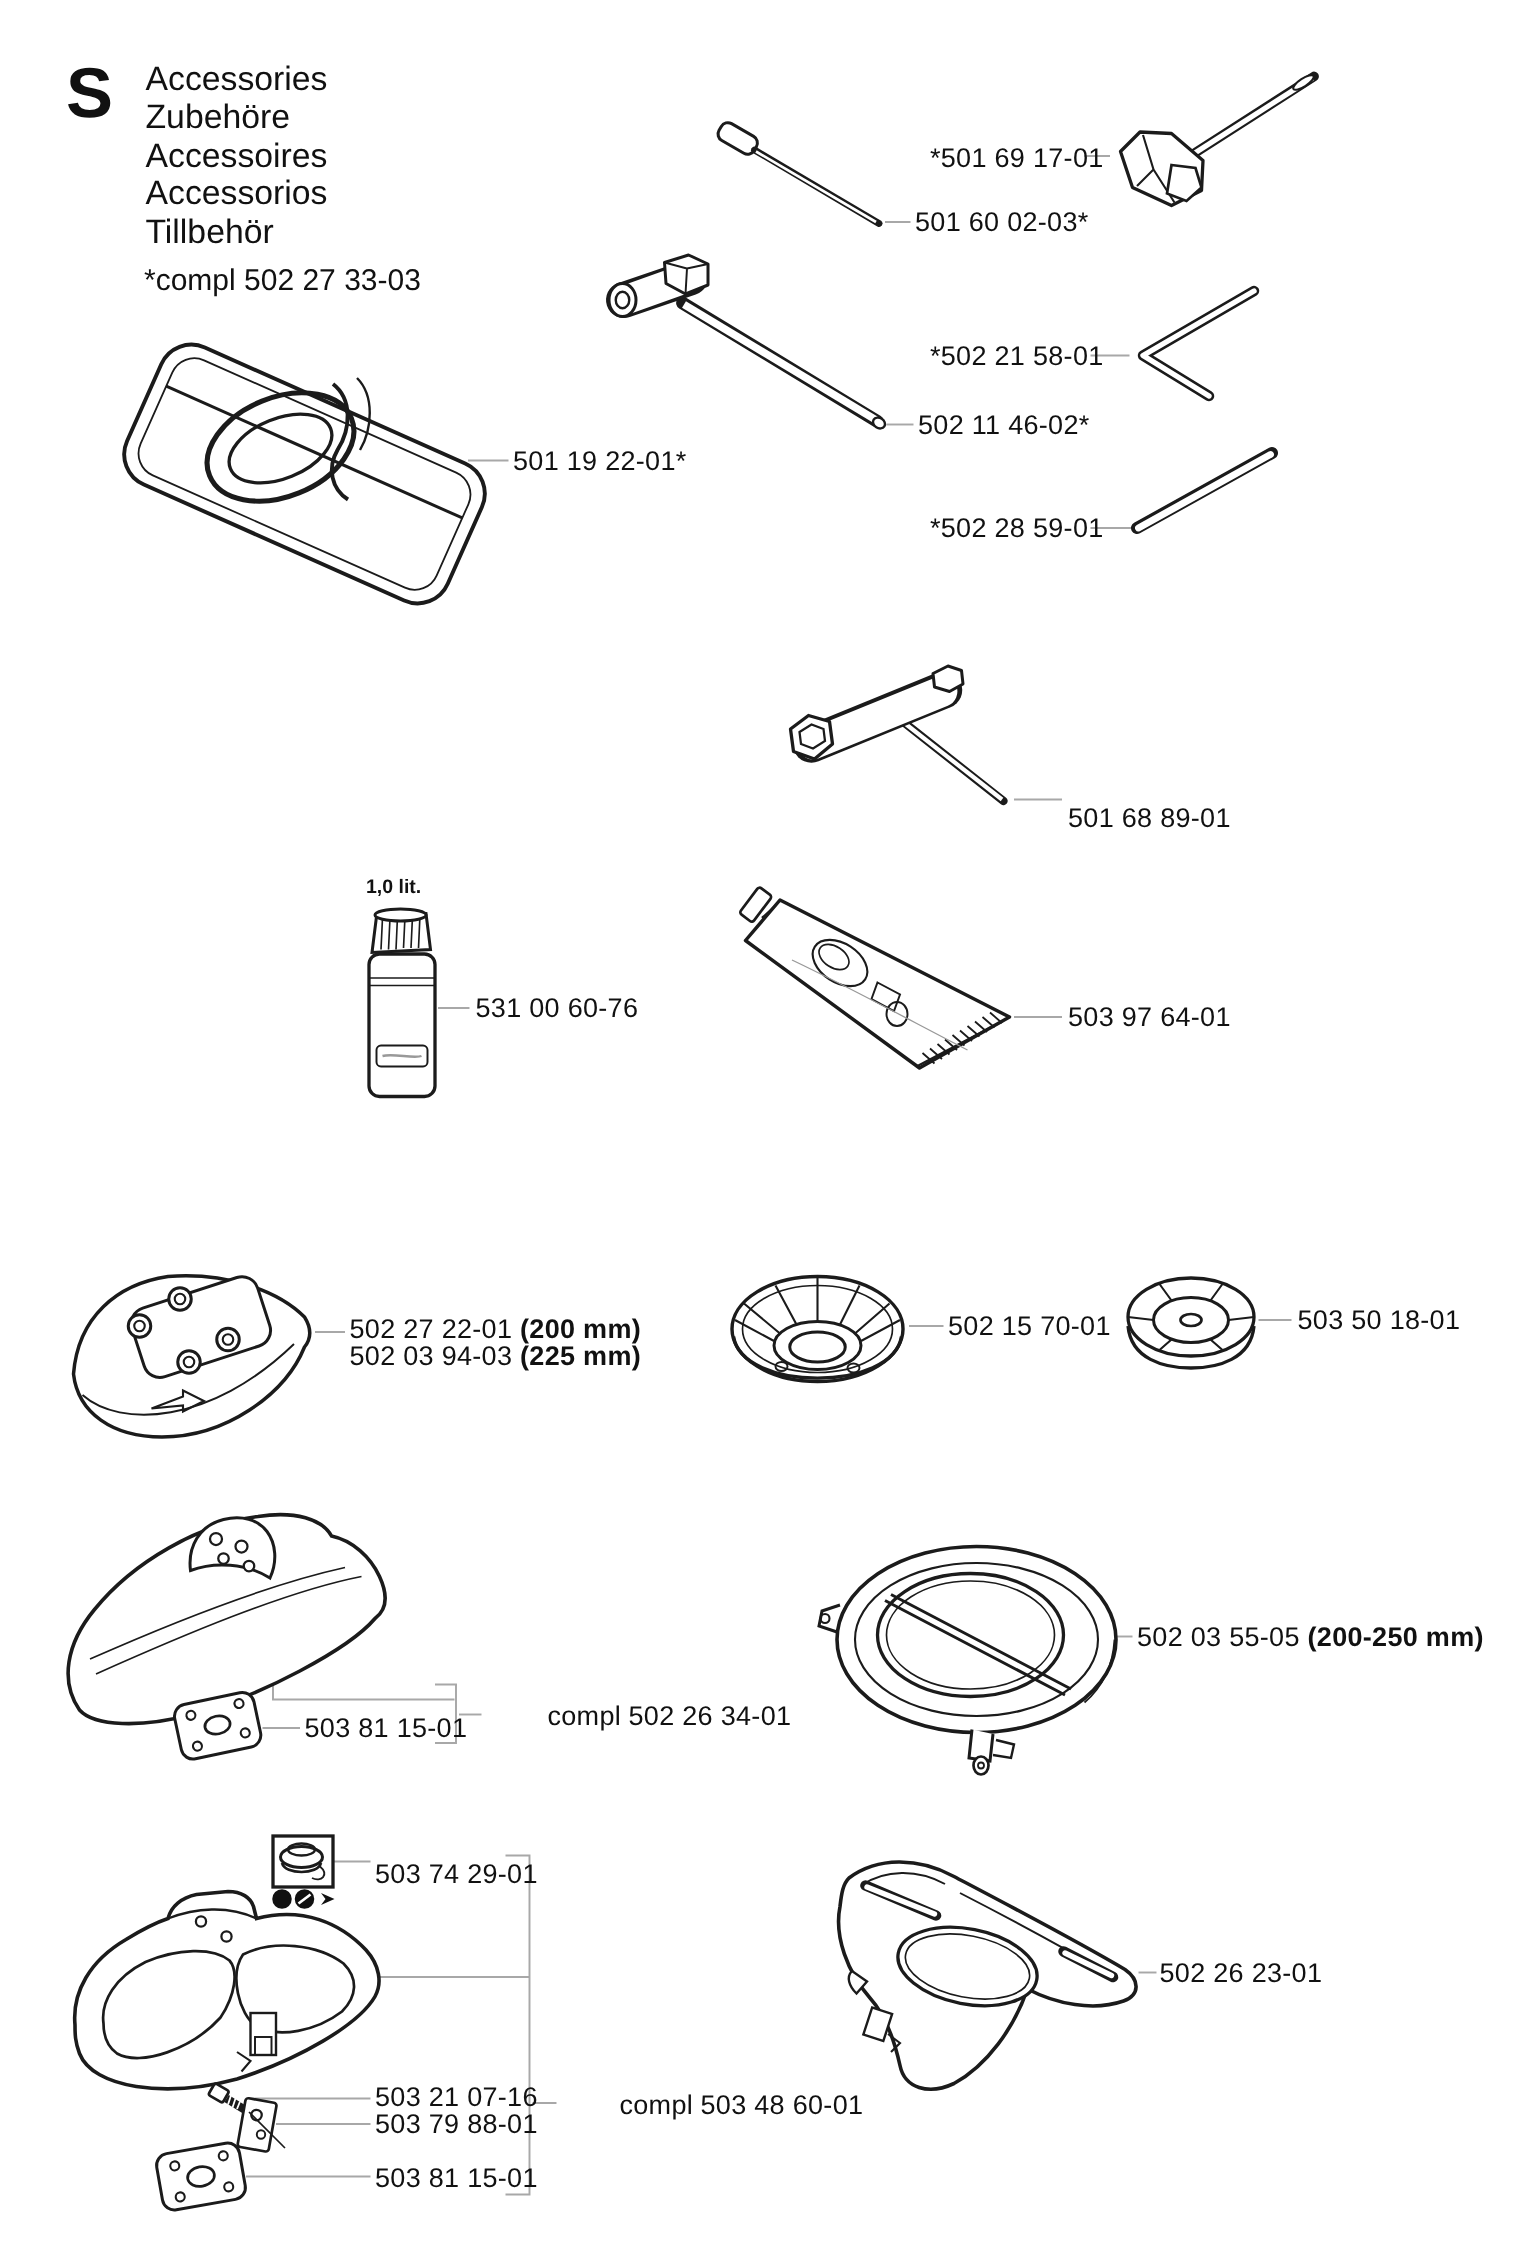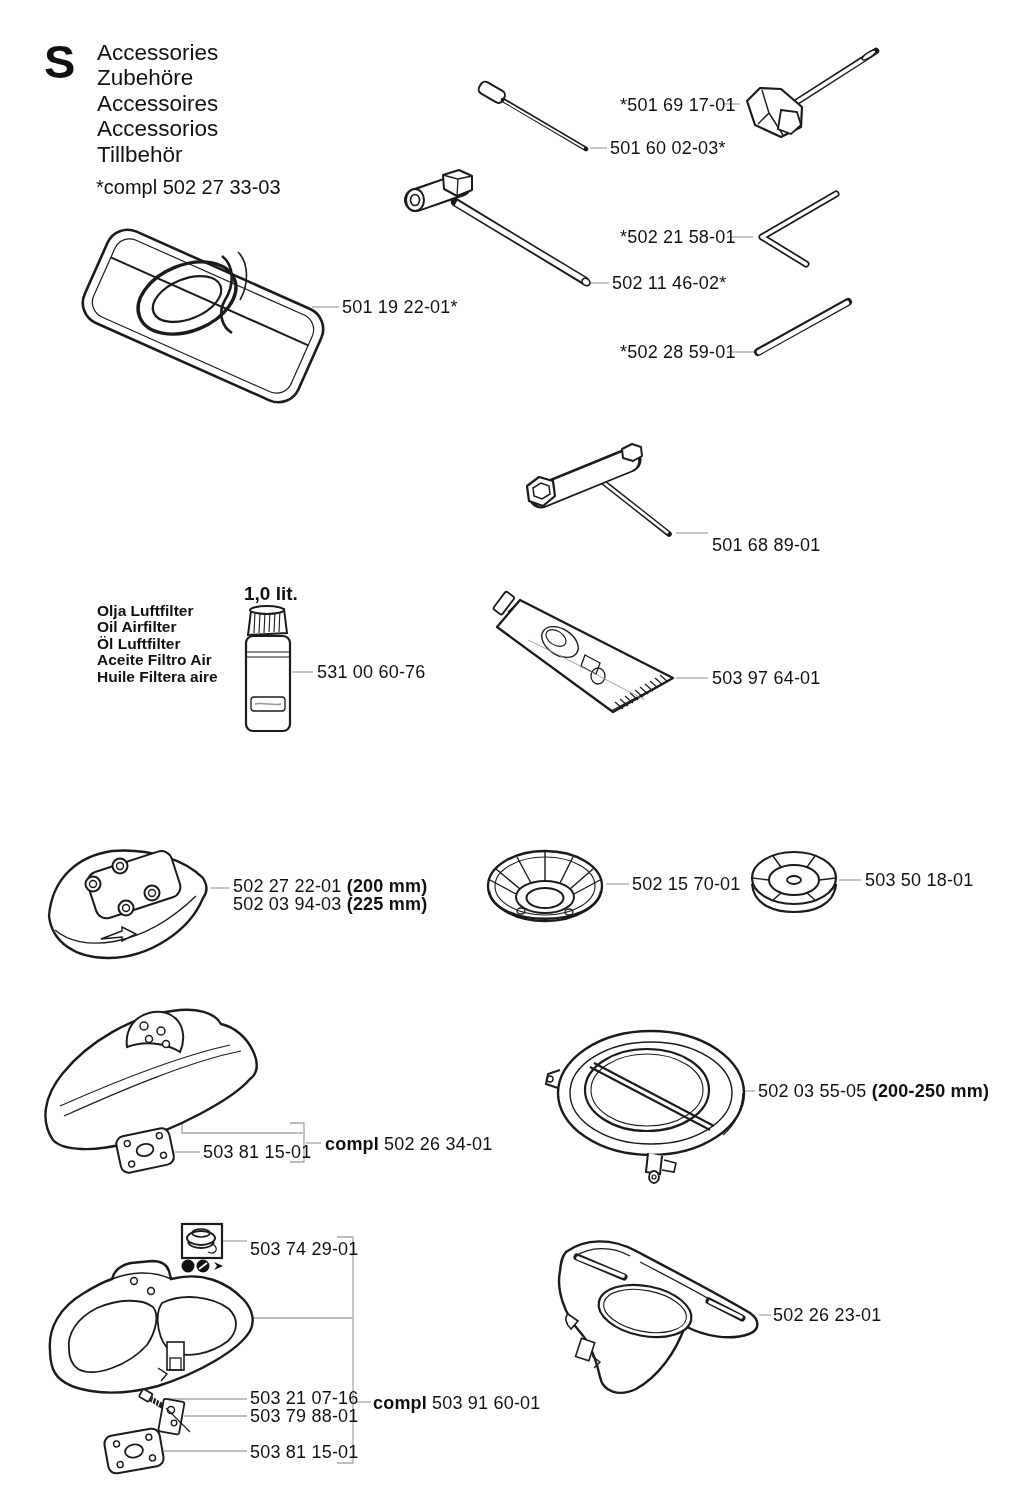--- a/index.html
+++ b/index.html
@@ -1,25 +1,25 @@
 <!DOCTYPE html>
 <html><head>
 <meta charset="utf-8">
 <style>
   html,body{margin:0;padding:0;background:#fff;}
   body{width:1024px;height:1510px;font-family:"Liberation Sans",sans-serif;color:#111;}
   .page{position:relative;width:1024px;height:1510px;overflow:hidden;background:#fff;}
   svg.diagram{position:absolute;left:0;top:0;}
   .label{position:absolute;font-size:18px;line-height:18px;white-space:nowrap;letter-spacing:.2px;}
   .b{font-weight:bold;}
-  .pfx{font-weight:bold;margin-right:5px;}
+  .pfx{font-weight:normal;margin-right:5px;margin-left:40px;}
   .hdr-s{position:absolute;left:44px;top:34px;font-size:47px;font-weight:bold;}
   .hdr-titles{position:absolute;left:97px;top:40px;font-size:22.5px;font-weight:normal;line-height:25.4px;}
   .hdr-note{position:absolute;left:96px;top:176px;font-size:20px;}
-  .oil-size{position:absolute;left:244px;top:583px;font-size:19px;font-weight:bold;}
+  .oil-size{position:absolute;left:244px;top:583px;font-size:13px;font-weight:bold;}
   .oil-names{position:absolute;left:97px;top:603px;font-size:15.5px;font-weight:bold;line-height:16.4px;}
 </style>
 </head>
 <body>
 
 <div class="page">
 
 <svg class="diagram" width="1024" height="1510" viewBox="0 0 1024 1510">
 
   <g stroke="#a8a8a8" stroke-width="1.3" fill="none">
@@ -279,27 +279,20 @@
   <div class="hdr-titles">
     <div>Accessories</div>
     <div>Zubehöre</div>
     <div>Accessoires</div>
     <div>Accessorios</div>
     <div>Tillbehör</div>
   </div>
   <div class="hdr-note">*compl 502 27 33-03</div>
 
   <div class="oil-size">1,0 lit.</div>
-  <div class="oil-names">
-    <div>Olja Luftfilter</div>
-    <div>Oil Airfilter</div>
-    <div>Öl Luftfilter</div>
-    <div>Aceite Filtro Air</div>
-    <div>Huile Filtera aire</div>
-  </div>
 
   <div class="label" style="left:620px;top:96px">*501 69 17-01</div>
   <div class="label" style="left:610px;top:139px">501 60 02-03*</div>
   <div class="label" style="left:620px;top:228px">*502 21 58-01</div>
   <div class="label" style="left:612px;top:274px">502 11 46-02*</div>
   <div class="label" style="left:620px;top:343px">*502 28 59-01</div>
   <div class="label" style="left:342px;top:298px">501 19 22-01*</div>
   <div class="label" style="left:712px;top:536px">501 68 89-01</div>
   <div class="label" style="left:317px;top:663px">531 00 60-76</div>
   <div class="label" style="left:712px;top:669px">503 97 64-01</div>
@@ -314,18 +307,18 @@
   <div class="label" style="left:203px;top:1143px">503 81 15-01</div>
 
   <div class="label" style="left:325px;top:1135px"><span class="pfx">compl</span><span>502 26 34-01</span></div>
 
   <div class="label" style="left:758px;top:1082px"><span>502 03 55-05</span> <span class="b">(200-250 mm)</span></div>
 
   <div class="label" style="left:250px;top:1240px">503 74 29-01</div>
   <div class="label" style="left:250px;top:1389px">503 21 07-16</div>
   <div class="label" style="left:250px;top:1407px">503 79 88-01</div>
 
-  <div class="label" style="left:373px;top:1394px"><span class="pfx">compl</span><span>503 91 60-01</span></div>
+  <div class="label" style="left:373px;top:1394px"><span class="pfx">compl</span><span>503 48 60-01</span></div>
 
   <div class="label" style="left:250px;top:1443px">503 81 15-01</div>
   <div class="label" style="left:773px;top:1306px">502 26 23-01</div>
 
 </div>
 
 </body></html>

